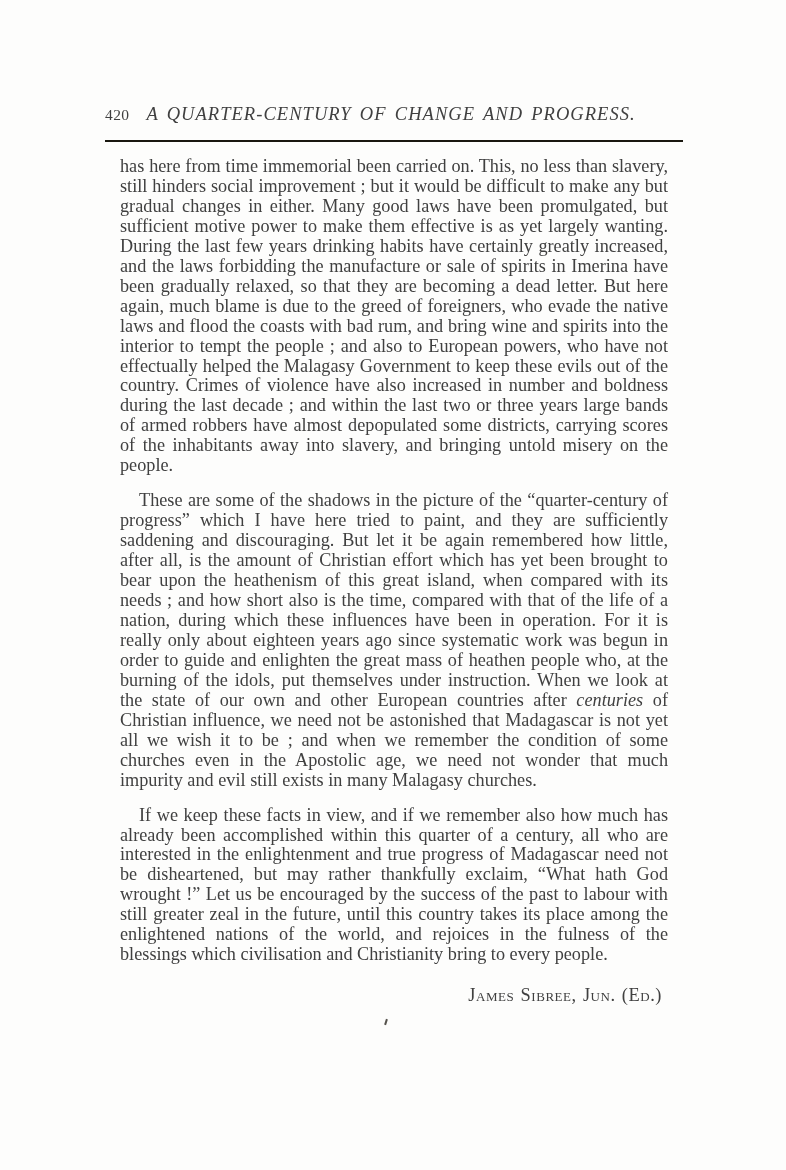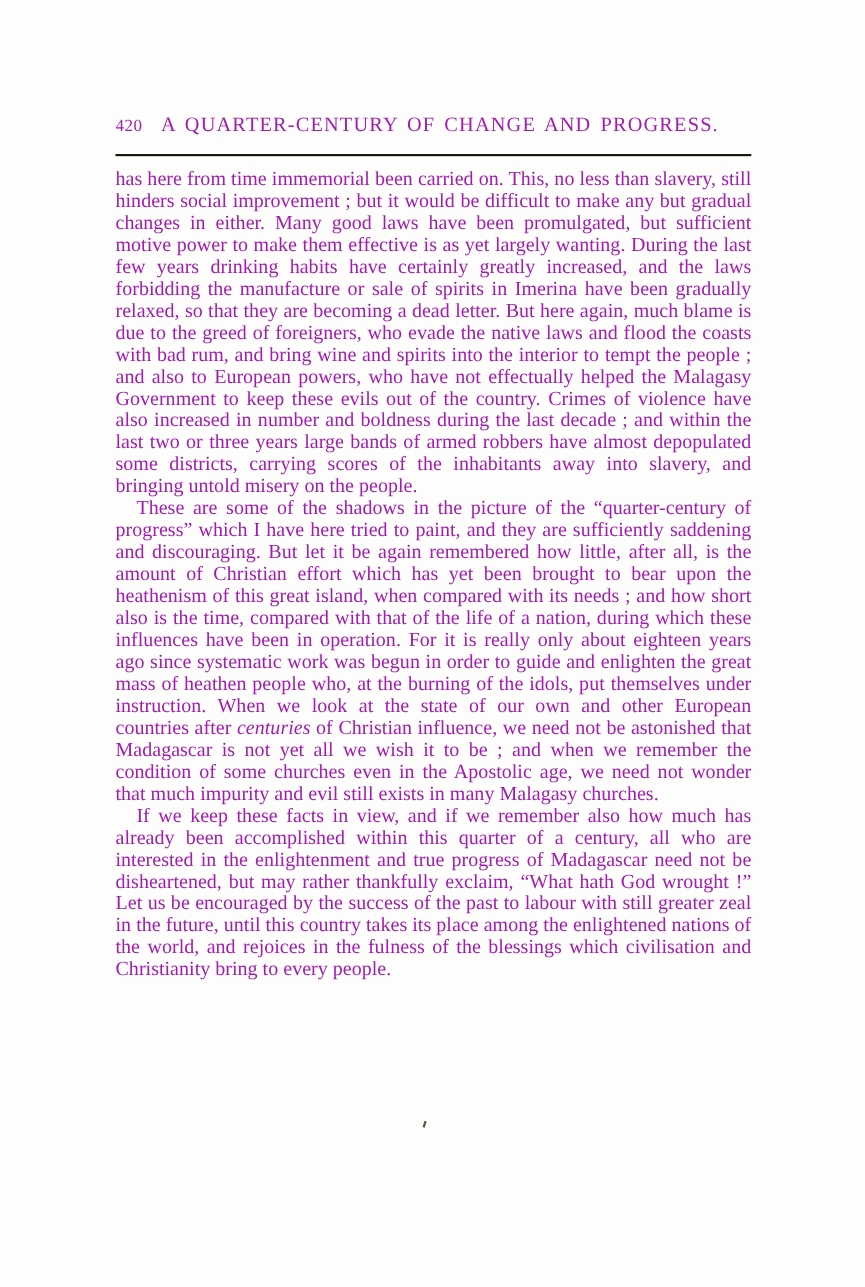--- a/index.html
+++ b/index.html
@@ -7,21 +7,21 @@
     padding: 0;
     background: #ffffff;
   }
   .page {
     position: relative;
     width: 786px;
     height: 1170px;
     background: #fdfdfc;
     overflow: hidden;
     font-family: "Liberation Serif", "DejaVu Serif", serif;
-    color: #a21caf;
+    color: #404040;
   }
 
   .content {
     position: absolute;
     left: 105px;
     top: 104px;
     width: 578px;
   }
 
   
@@ -31,20 +31,21 @@
     white-space: nowrap;
     height: 26px;
   }
   .folio {
     font-size: 15.5px;
     letter-spacing: 0.4px;
     font-variant-numeric: oldstyle-nums;
     margin-right: 17px;
   }
   .head-title {
+    font-style: italic;
     font-size: 18.5px;
     letter-spacing: 1.05px;
     word-spacing: 2.5px;
     text-align: center;
   }
 
   .rule {
     margin-top: 10px;
     height: 2px;
     background: #19170f;
@@ -54,21 +55,21 @@
   
   .body-text {
     margin-top: 11px;
     font-size: 18.2px;
     line-height: 19.95px;
     text-align: justify;
     text-justify: inter-word;
     letter-spacing: 0.02px;
   }
   .body-text p {
-    margin: 0;
+    margin: 15px;
     text-indent: 0;
   }
   .body-text p.indented {
     text-indent: 19px;
   }
   .body-text i {
   }
 
   
   .signature {
@@ -111,18 +112,19 @@
     <div class="body-text">
 
       <p>has here from time immemorial been carried on.  This, no less than slavery, still hinders social improvement ;  but it would be difficult to make any but gradual changes in either.   Many good laws have been promulgated, but sufficient motive power to make them effective is as yet largely wanting.   During the last few years drinking habits have certainly greatly increased, and the laws forbidding the manufacture or sale of spirits in Imerina have been gradually relaxed, so that they are becoming a dead letter. But here again, much blame is due to the greed of foreigners, who evade the native laws and flood the coasts with bad rum, and bring wine and spirits into the interior to tempt the people ; and also to European powers, who have not effectually helped the Malagasy Government to keep these evils out of the country. Crimes of violence have also increased in number and boldness during the last decade ; and within the last two or three years large bands of armed robbers have almost depopulated some districts, carrying scores of the inhabitants away into slavery, and bringing untold misery on the people.</p>
 
       <p class="indented"><span>These are some of the shadows in the picture of the “quarter-century of progress” which I have here tried to paint, and they are sufficiently saddening and discouraging.  But let it be again remembered how little, after all, is the amount of Christian effort which has yet been brought to bear upon the heathenism of this great island, when compared with its needs ;  and how short also is the time, compared with that of the life of a nation, during which these influences have been in operation.   For it is really only about eighteen years ago since systematic work was begun in order to guide and enlighten the great mass of heathen people who, at the burning of the idols, put themselves under instruction.   When we look at the state of our own and other European countries after </span><i>centuries</i><span> of Christian influence, we need not be astonished that Madagascar is not yet all we wish it to be ; and when we remember the condition of some churches even in the Apostolic age, we need not wonder that much impurity and evil still exists in many Malagasy churches.</span></p>
 
       <p class="indented">If we keep these facts in view, and if we remember also how much has already been accomplished within this quarter of a century, all who are interested in the enlightenment and true progress of Madagascar need not be disheartened, but may rather thankfully exclaim, “What hath God wrought !” Let us be encouraged by the success of the past to labour with still greater zeal in the future, until this country takes its place among the enlightened nations of the world, and rejoices in the fulness of the blessings which civilisation and Christianity bring to every people.</p>
 
     </div>
 
+    <div class="signature">James Sibree, Jun. (Ed.)</div>
 
   </div>
 
   <div class="speck"></div>
 
 </div>
 
 </body></html>

